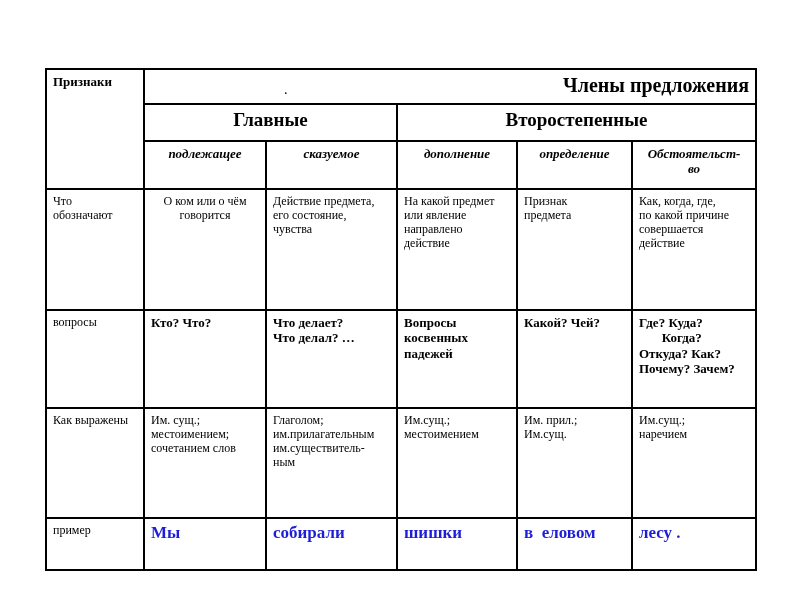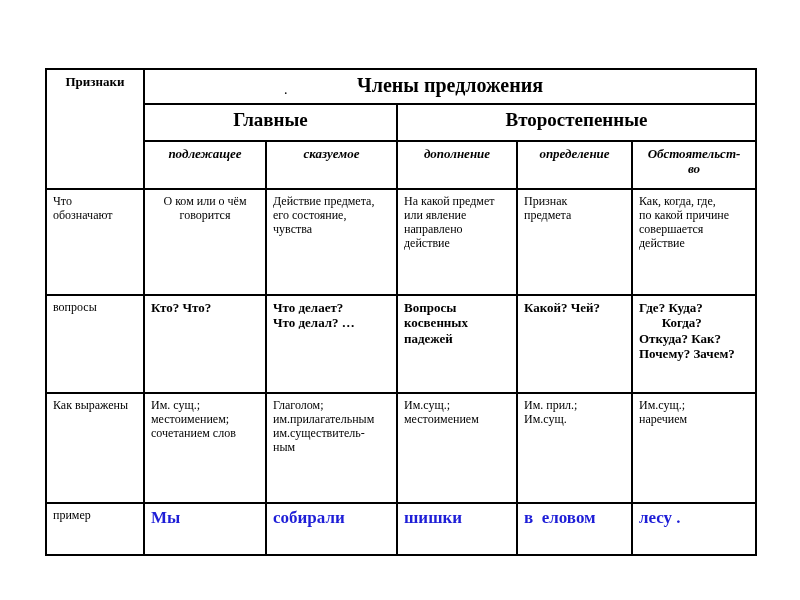--- a/index.html
+++ b/index.html
@@ -28,26 +28,25 @@
     border: 2px solid #000000;
     vertical-align: top;
     padding: 4px 6px;
     white-space: pre-line;
     overflow: hidden;
     line-height: 1.18;
   }
   td.corner {
     font-size: 13px;
     font-weight: bold;
-    text-align: center;
   }
   td.title-cell {
     font-size: 20px;
     font-weight: bold;
-    text-align: center;
+    text-align: right;
     padding-top: 5px;
   }
   td.group-cell {
     font-size: 19px;
     font-weight: bold;
     text-align: center;
     padding-top: 5px;
   }
   td.colhead {
     font-size: 13px;
@@ -113,21 +112,21 @@
 
     <tr style="height:48px">
       <td class="colhead">подлежащее</td>
       <td class="colhead">сказуемое</td>
       <td class="colhead">дополнение</td>
       <td class="colhead">определение</td>
       <td class="colhead">Обстоятельст-
 во</td>
     </tr>
 
-    <tr style="height:106px">
+    <tr style="height:121px">
       <td class="rowlabel">Что
 обозначают</td>
       <td class="body-cell center">О ком или о чём
 говорится</td>
       <td class="body-cell">Действие предмета,
 его состояние,
 чувства</td>
       <td class="body-cell">На какой предмет
 или явление
 направлено

